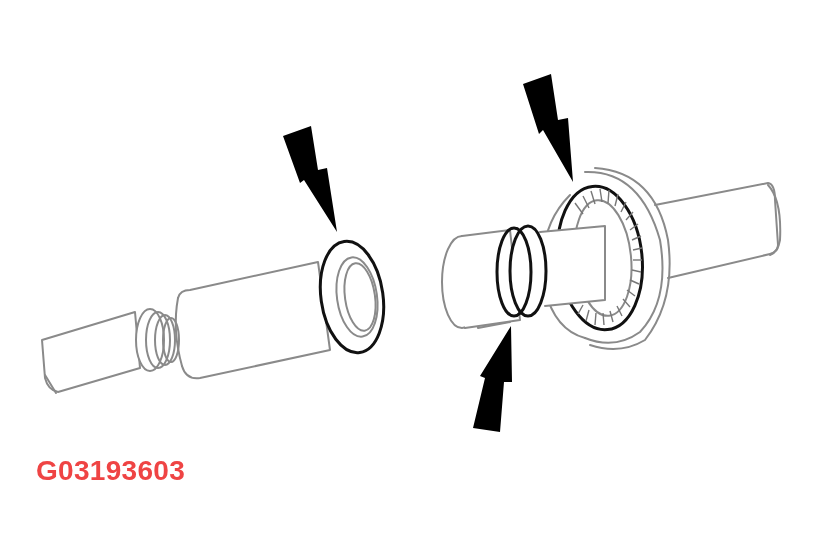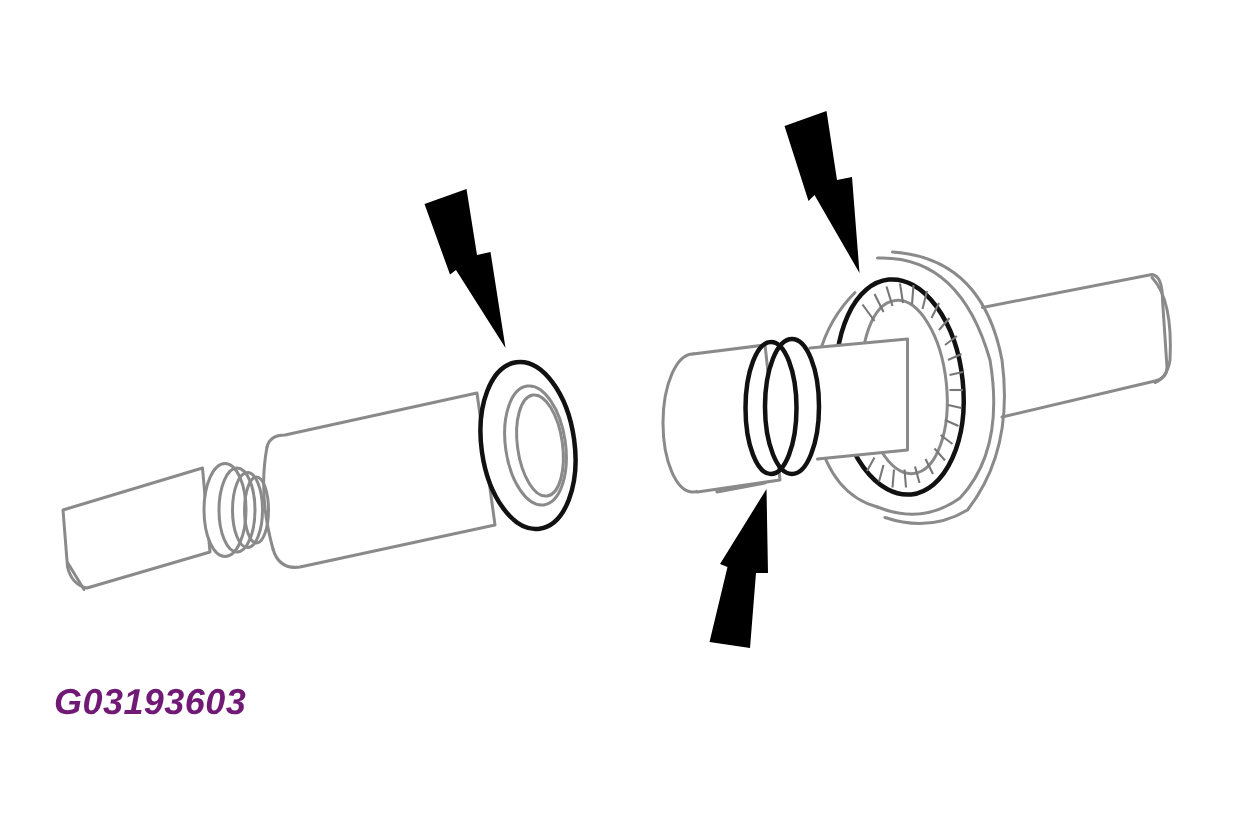--- a/index.html
+++ b/index.html
@@ -18,25 +18,24 @@
       position: absolute;
       left: 0;
       top: 0;
       width: 822px;
       height: 553px;
     }
     .figure-code {
       position: absolute;
       left: 36px;
       top: 455px;
-      font-size: 24px;
+      font-size: 28px;
       font-weight: bold;
-      color: #701a75;
+      color: #ef4444;
       letter-spacing: 0.3px;
-      font-style: italic;
     }
     .line-thin { fill: none; stroke: #8a8a8a; stroke-width: 2; stroke-linejoin: round; stroke-linecap: round; }
     .line-dark { fill: none; stroke: #111111; stroke-width: 3; stroke-linejoin: round; }
     .fill-white { fill: #ffffff; }
     .arrow { fill: #000000; }
     .hatch { stroke: #777777; stroke-width: 1.4; }
   </style>
 </head>
 <body>
 

